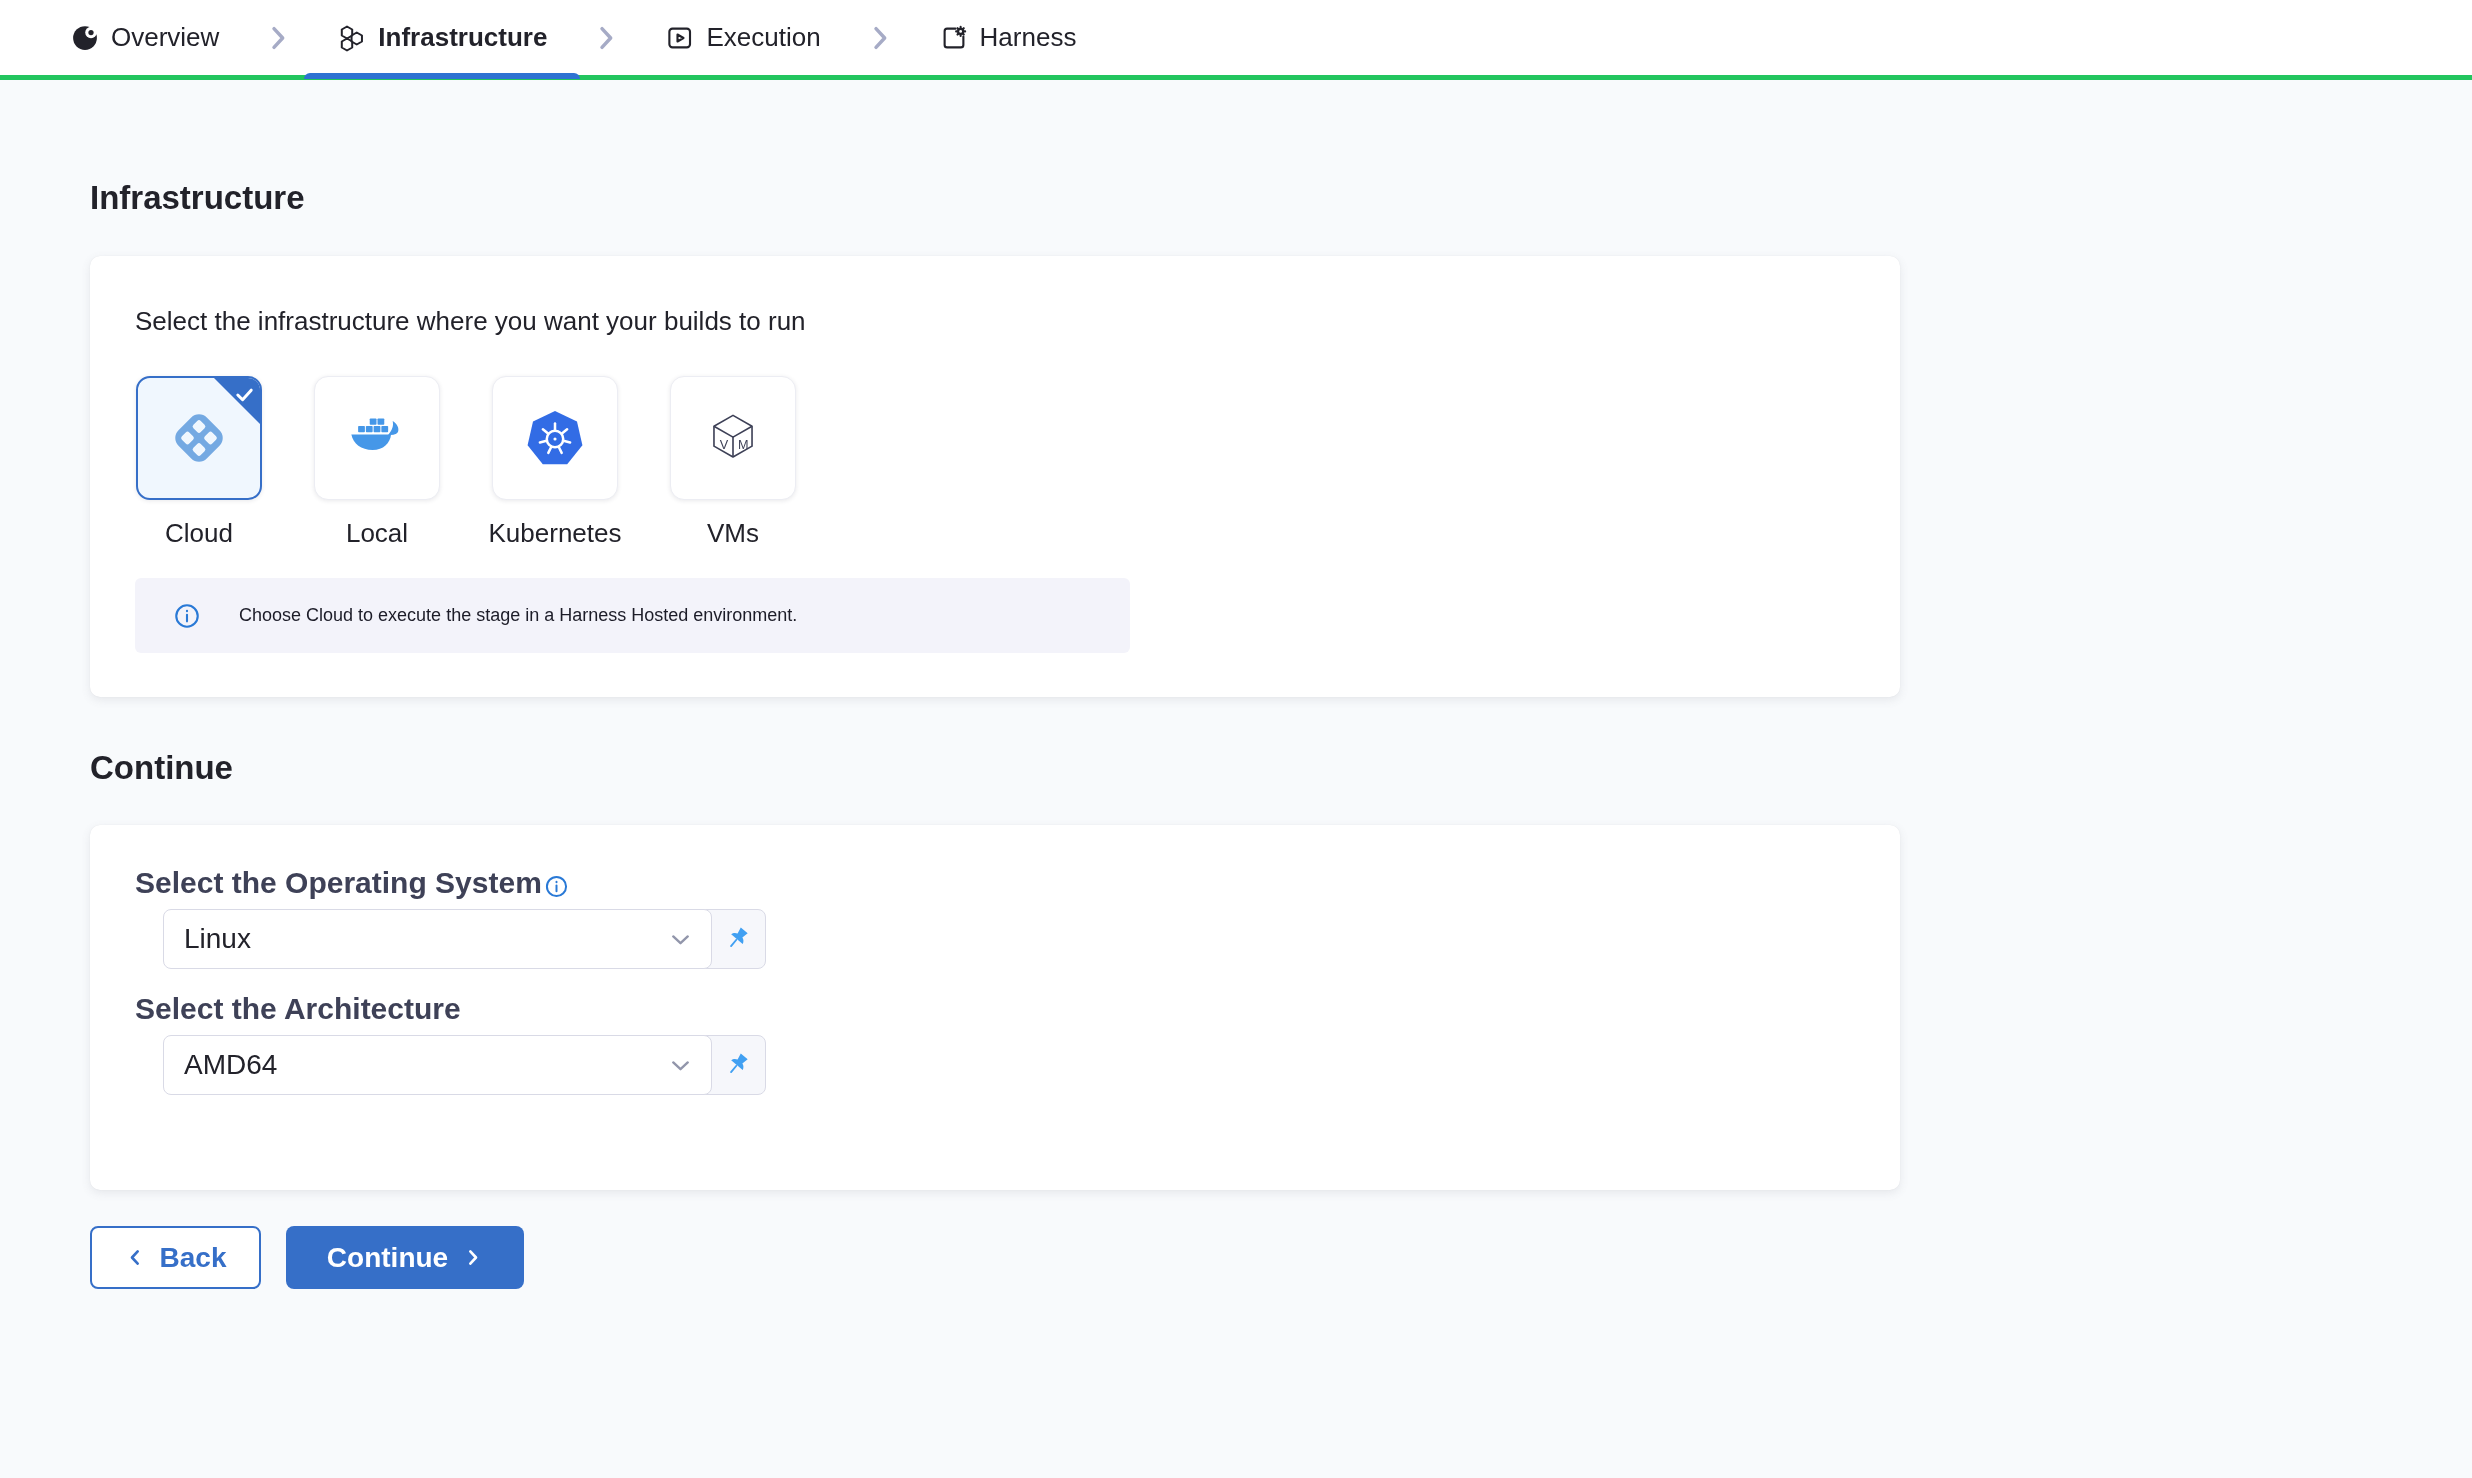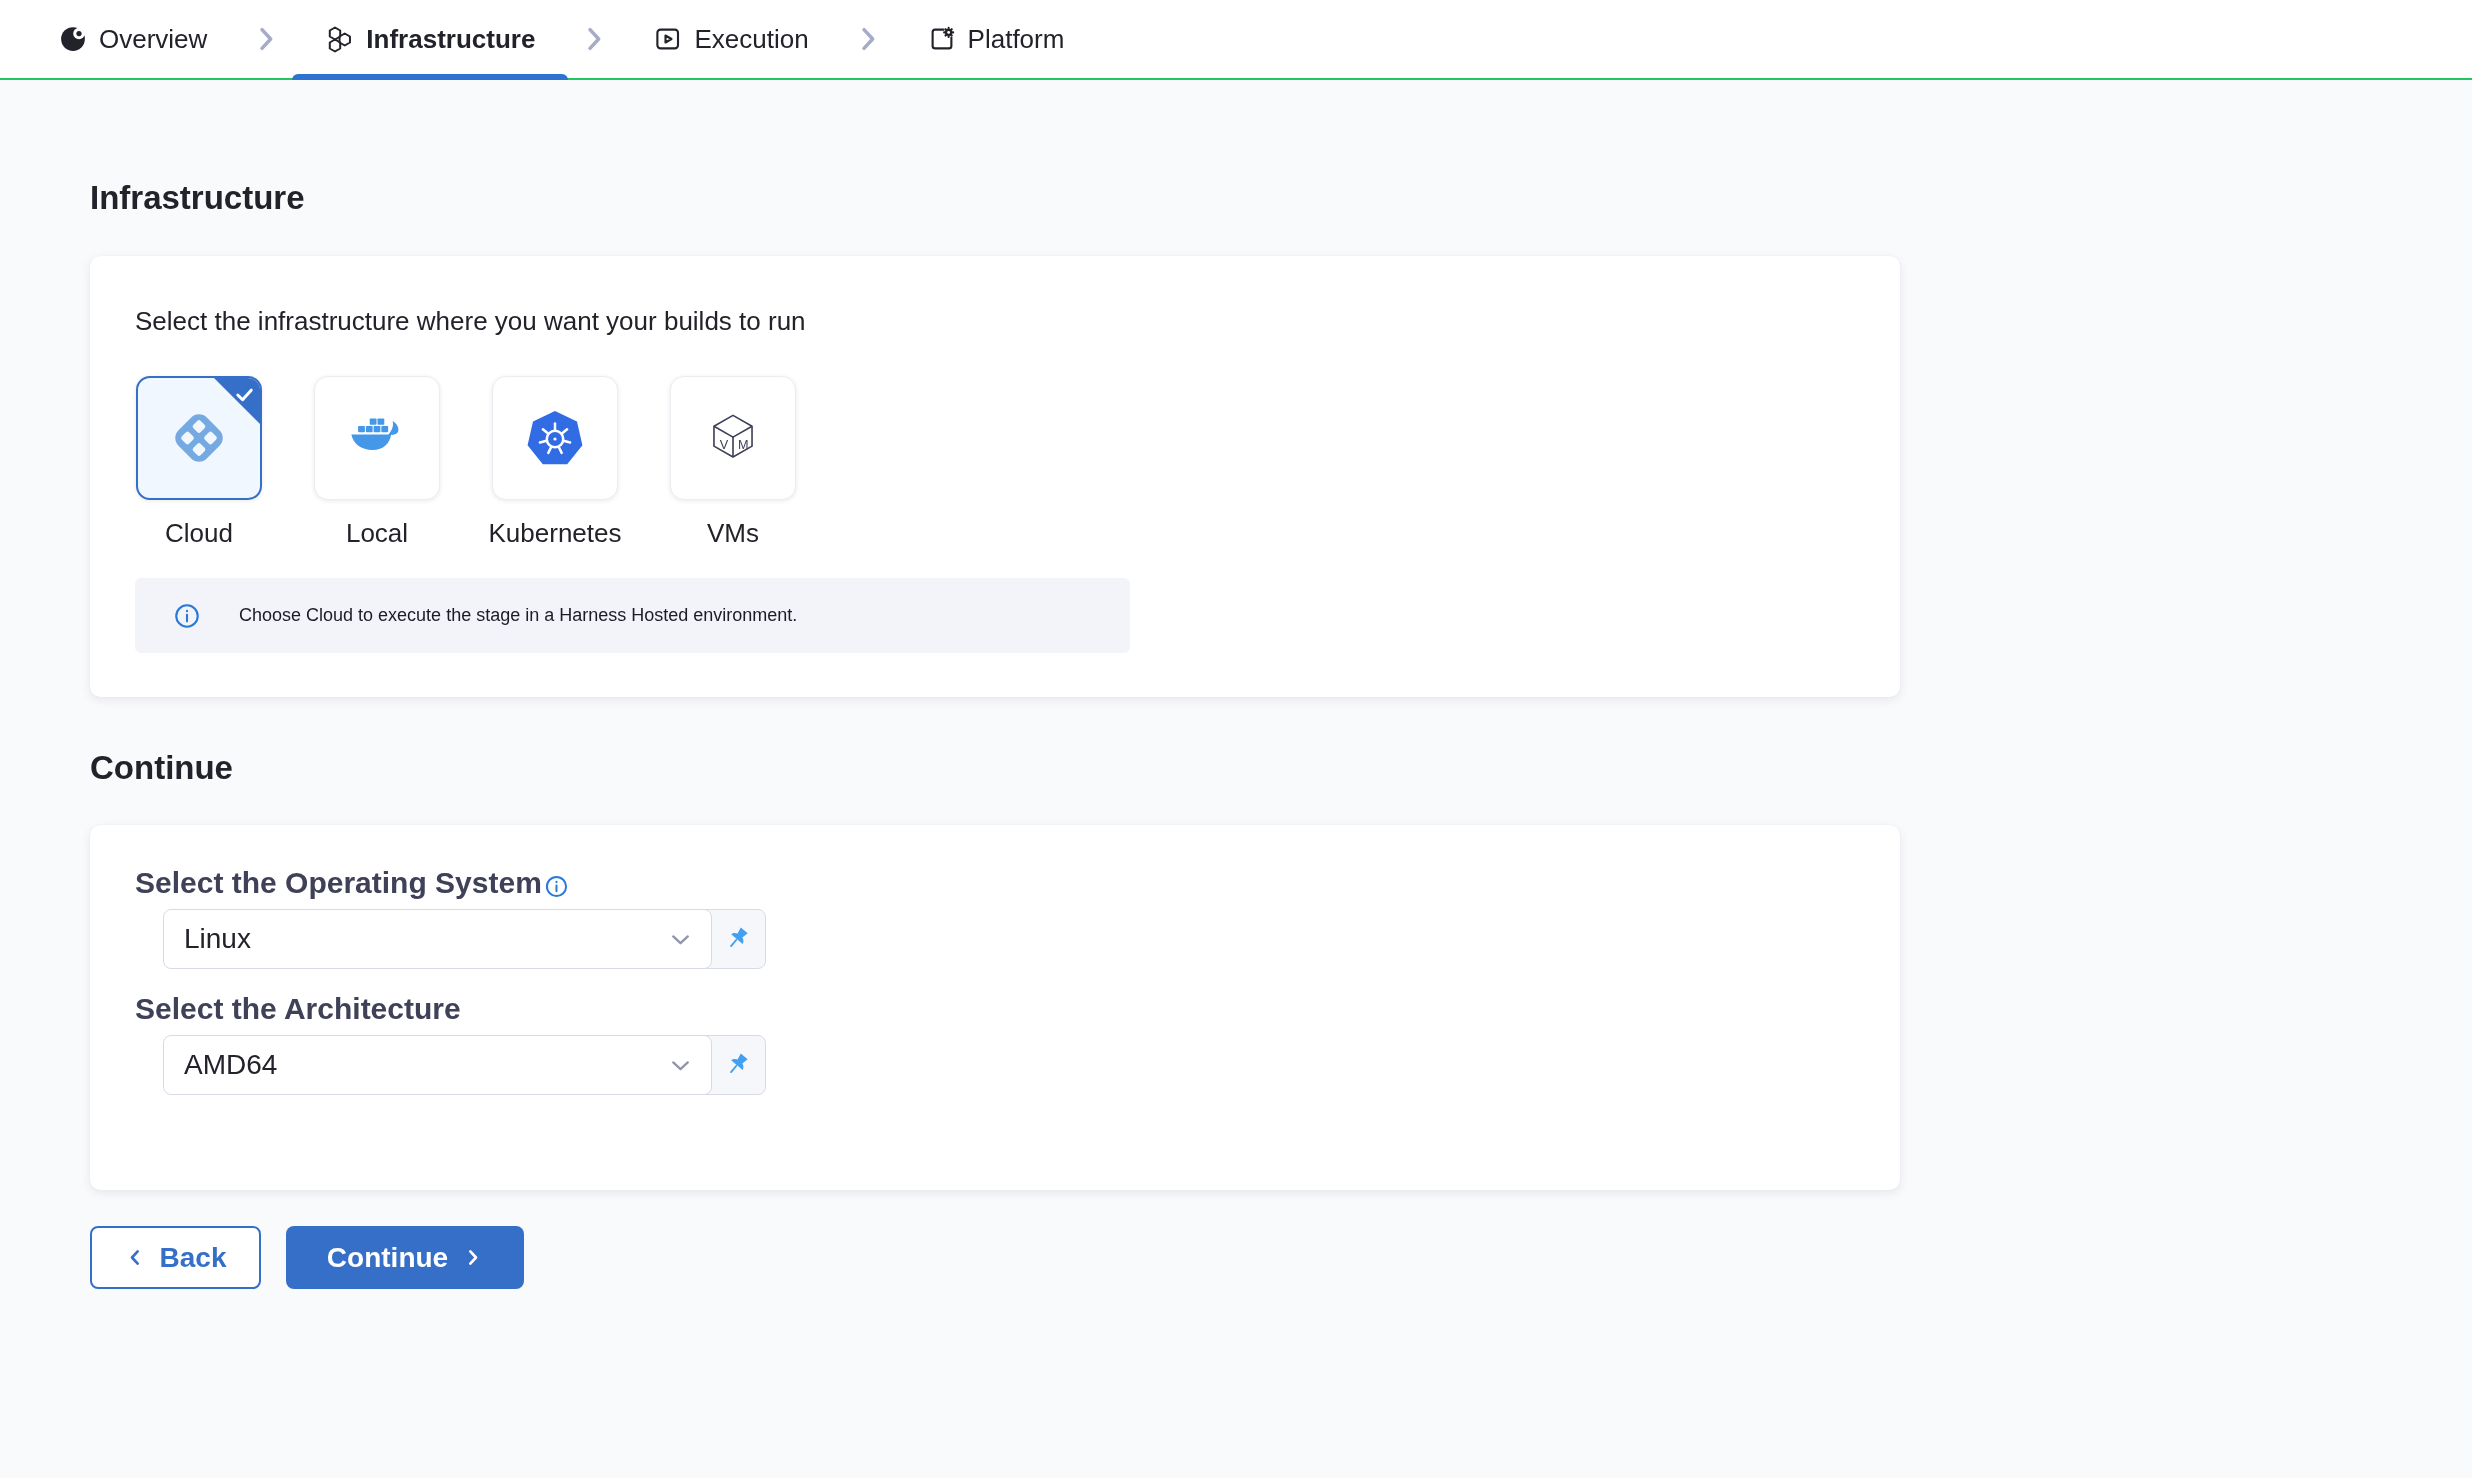--- a/index.html
+++ b/index.html
@@ -14,22 +14,22 @@
   *{box-sizing:border-box;margin:0;padding:0;}
   html,body{width:2472px;height:1478px;}
   body{
     background:var(--page-bg);
     font-family:"Liberation Sans", sans-serif;
     color:var(--text-dark);
     overflow:hidden;
   }
   
   .header{
-    height:80px;background:#FFFFFF;border-bottom:2px solid #22c55e;
-    display:flex;align-items:center;padding-left:25px;
+    height:80px;background:#FFFFFF;border-bottom:5px solid #22c55e;
+    display:flex;align-items:center;padding-left:37px;
   }
   .tab{
     display:flex;align-items:center;gap:11px;height:80px;padding:0 33px;
     font-size:26px;color:var(--text-dark);position:relative;cursor:pointer;
     background:none;border:none;font-family:inherit;
   }
   .tab.active{font-weight:700;}
   .tab.active::after{
     content:"";position:absolute;left:0;right:0;bottom:-1px;height:6px;
     background:#2E72D2;border-radius:6px 6px 0 0;
@@ -149,21 +149,21 @@
   </span>
 
   <button class="tab">
     <span>
       <svg viewBox="0 0 24 24" width="30" height="30" fill="none" stroke="#22222A" stroke-width="1.7" stroke-linecap="round">
         <path d="M13.2 4.5 H6.5 Q4.5 4.5 4.5 6.5 V17.5 Q4.5 19.5 6.5 19.5 H17.5 Q19.5 19.5 19.5 17.5 V10.8"></path>
         <circle cx="17.3" cy="6.7" r="2"></circle>
         <path d="M17.3 3.1 V4.1 M17.3 9.3 V10.3 M13.7 6.7 H14.7 M19.9 6.7 H20.9 M14.8 4.2 l.7 .7 M19.1 8.5 l.7 .7 M19.8 4.2 l-.7 .7 M15.5 8.5 l-.7 .7"></path>
       </svg>
     </span>
-    <span>Platform</span>
+    <span>Harness</span>
   </button>
 </div>
 
 <div class="content">
 
   <div class="section-title">Infrastructure</div>
 
   <div class="card card-infra">
     <div class="prompt">Select the infrastructure where you want your builds to run</div>
 

